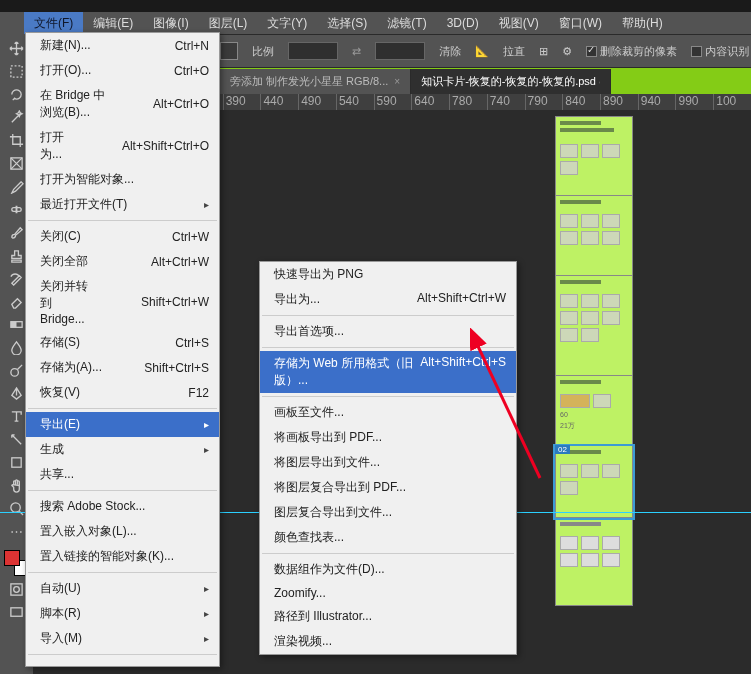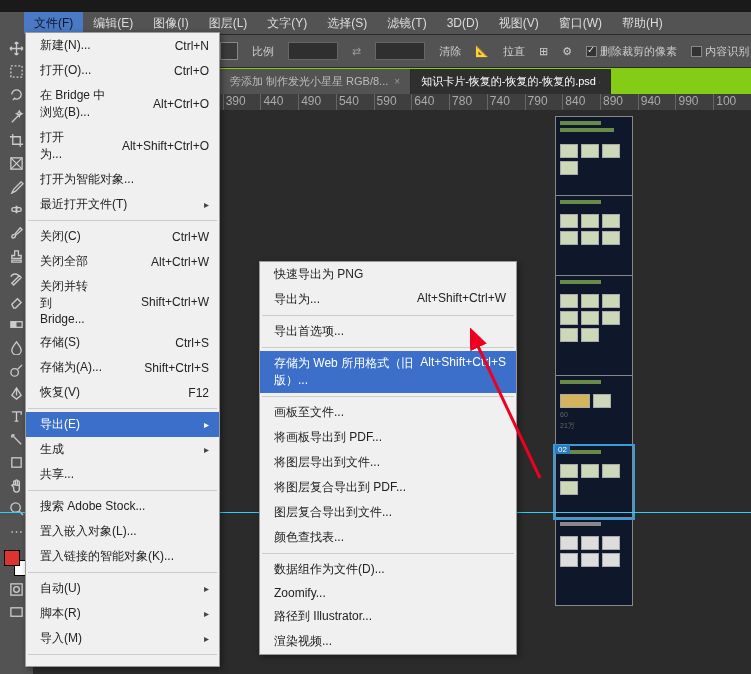--- a/index.html
+++ b/index.html
@@ -19,21 +19,21 @@
 .ruler-h { background: #3f3f3f; height: 18px; margin-left: 34px; border-bottom: 1px solid #222; position: relative; font-size: 12px; color: #aaa; display:flex; }
 .ruler-h span { flex:1; border-left:1px solid #666; padding-left:2px; }
 .toolbar { position: absolute; left: 0; top: 34px; width: 33px; background: #535353; bottom: 0; display: flex; flex-direction: column; align-items: center; padding-top: 4px; gap: 3px; }
 .tool { width: 22px; height: 20px; display: flex; align-items: center; justify-content: center; color: #ccc; font-size: 13px; }
 .tool svg { width: 15px; height: 15px; stroke: #ccc; fill: none; stroke-width: 1.4; }
 .swatches { margin-top: 6px; position: relative; width: 26px; height: 26px; }
 .swatches .fg { width: 16px; height: 16px; background: #d33; border: 1px solid #000; position: absolute; top: 0; left: 0; }
 .swatches .bg { width: 16px; height: 16px; background: #fff; border: 1px solid #000; position: absolute; bottom: 0; right: 0; }
 .canvas-area { position: absolute; left: 33px; top: 110px; right: 0; bottom: 0; background: #2b2b2b; }
 .thumb-strip { position: absolute; right: 118px; top: 116px; width: 78px; display: flex; flex-direction: column; gap: 0; }
-.thumb { width: 78px; background: #0f172a; border: 1px solid #888; border-top: none; padding: 4px; display:flex; flex-direction:column; gap:3px; }
+.thumb { width: 78px; background: #bef264; border: 1px solid #888; border-top: none; padding: 4px; display:flex; flex-direction:column; gap:3px; }
 .thumb:first-child { border-top: 1px solid #888; }
 .thumb .tline { height: 4px; background: #6a8a4a; width: 60%; }
 .thumb .tbox { display:flex; gap:3px; flex-wrap:wrap; }
 .thumb .sq { width: 18px; height: 14px; background: #cdd8b8; border:1px solid #aaa; }
 .thumb.selected { outline: 2px solid #3b9bd6; }
 .guide-line { position: absolute; left: 0; right: 0; height: 1px; background: #2bd0ff; top: 512px; }
 .dropdown { position: absolute; left: 25px; top: 32px; width: 195px; background: #f0f0f0; border: 1px solid #999; box-shadow: 2px 2px 6px rgba(0,0,0,0.4); font-size: 12px; color: #222; z-index: 100; }
 .dropdown .mi { padding: 4px 10px 4px 14px; display: flex; justify-content: space-between; align-items: center; cursor: default; position: relative; gap: 42px; }
 .dropdown .mi.highlight { background: #3b6fc9; color: #fff; }
 .dropdown .sep { height: 1px; background: #ccc; margin: 3px 2px; }

